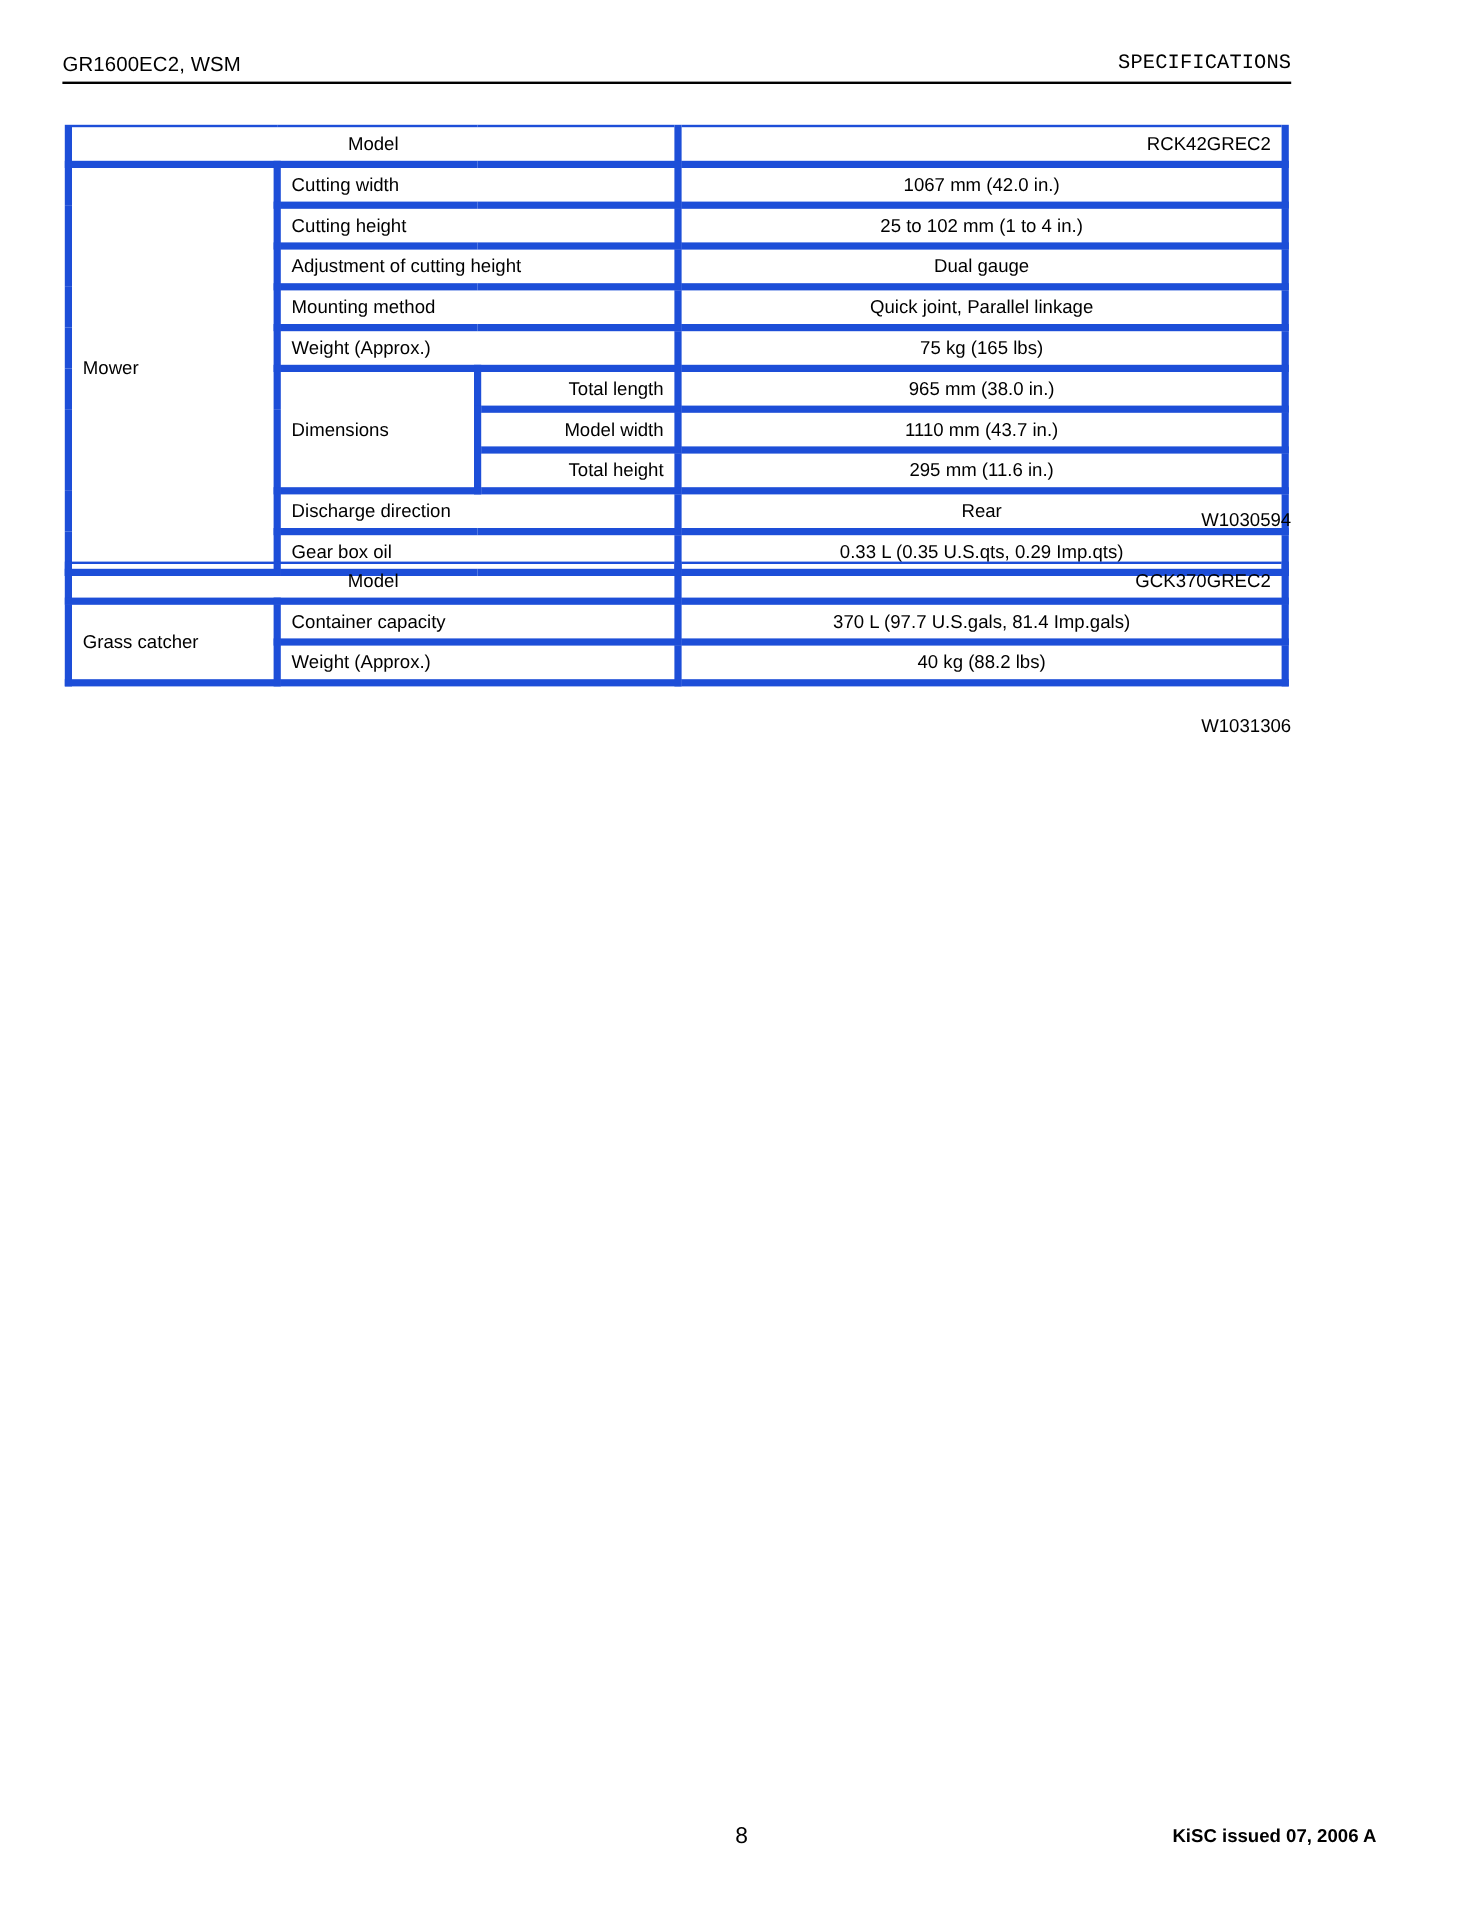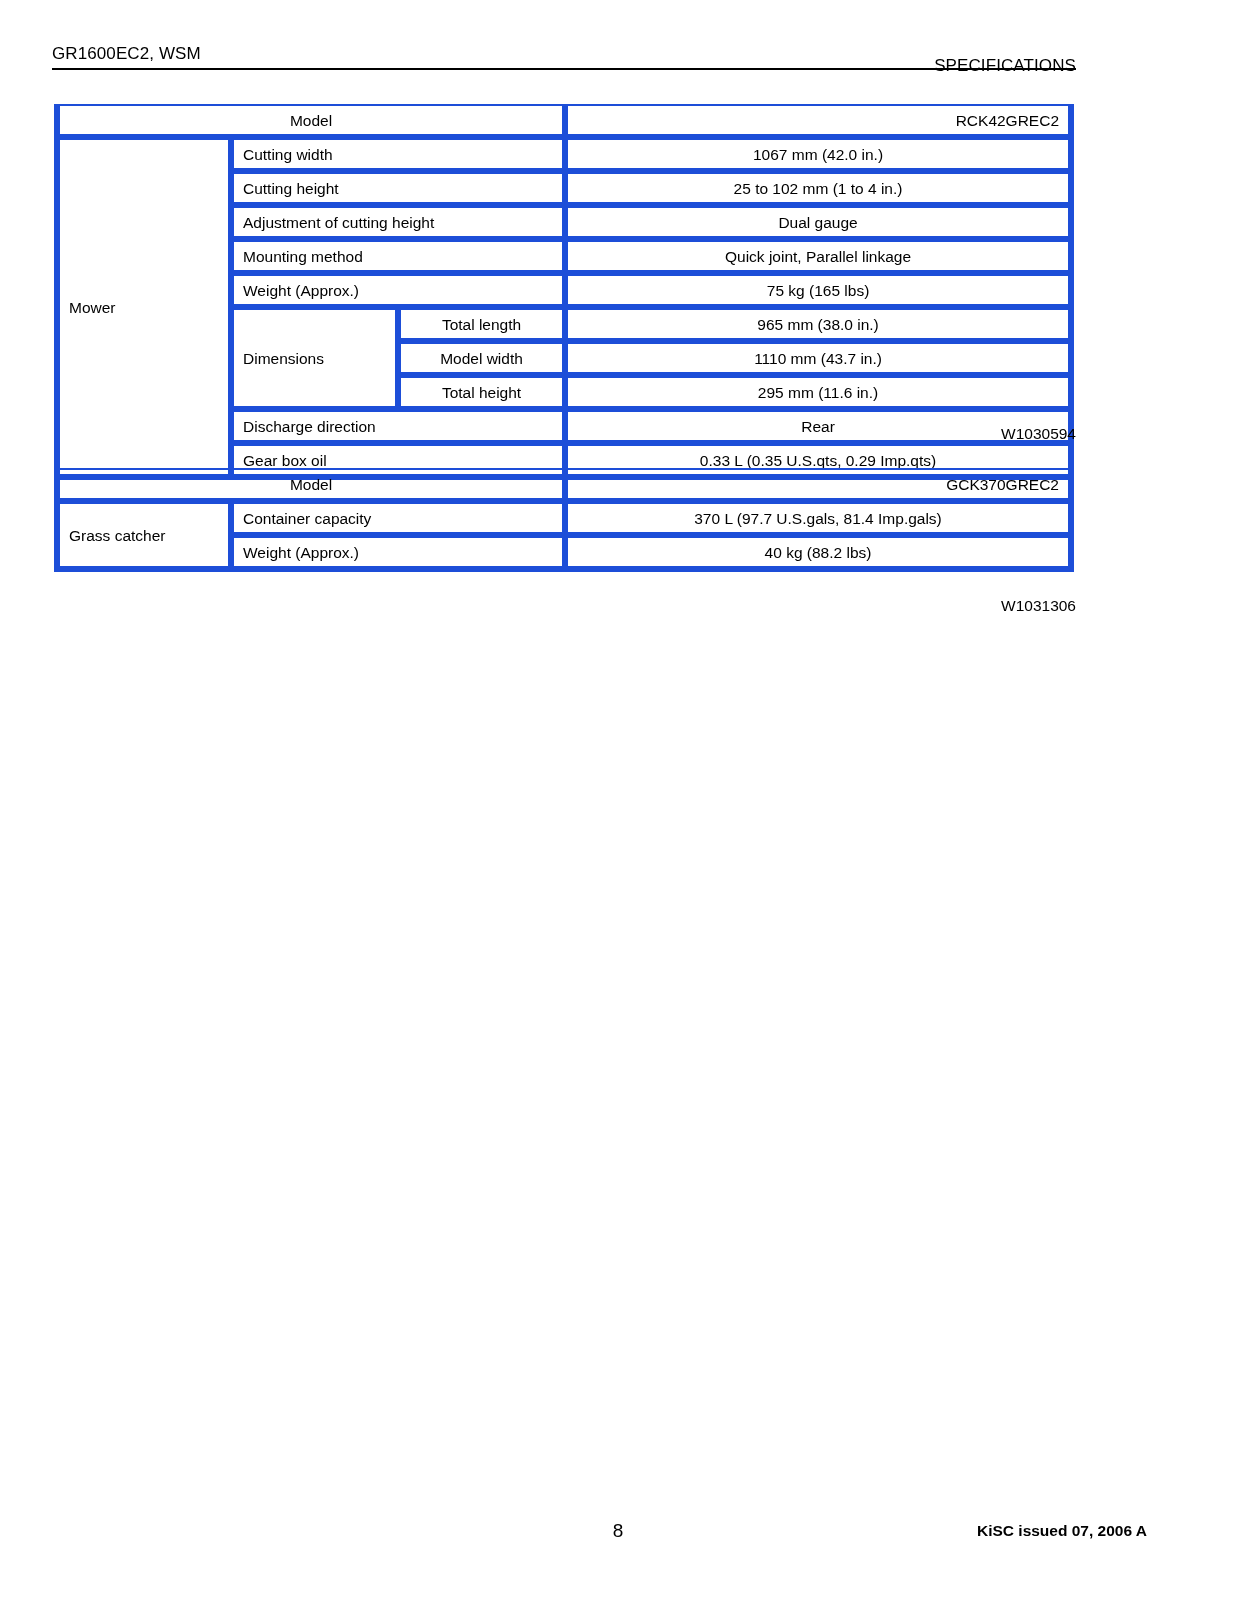--- a/index.html
+++ b/index.html
@@ -33,25 +33,26 @@
     left: 0;
     top: 0;
     font-size: 17px;
     line-height: 20px;
     letter-spacing: 0.1px;
     white-space: nowrap;
   }
   .page-header .hdr-right {
     position: absolute;
     right: 0;
-    top: 12px;
+    top: 0;
     font-size: 17px;
     line-height: 20px;
     letter-spacing: 0.1px;
     white-space: nowrap;
+    font-family: Liberation Mono, monospace;
   }
   .header-rule {
     position: absolute;
     left: 52px;
     top: 68px;
     width: 1024px;
     height: 0;
     border-top: 2px solid #000000;
   }
 
@@ -89,21 +90,21 @@
   }
   .label-cell {
     text-align: left;
     height: 28px;
   }
   .value-cell {
     text-align: center;
     height: 28px;
   }
   .sub-label-cell {
-    text-align: center;
+    text-align: right;
     height: 28px;
   }
 
   
   #table-mower {
     left: 54px;
     top: 104px;
     width: 1014px;
   }
   

